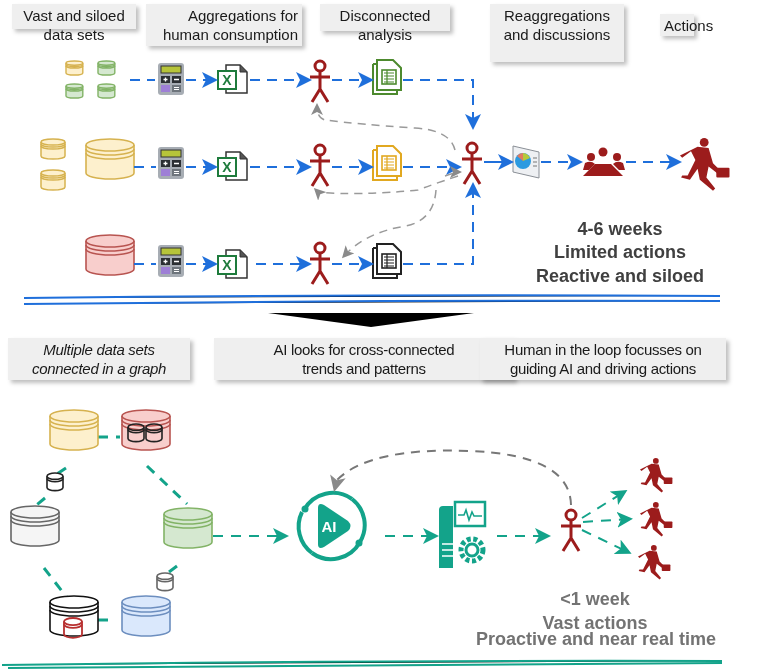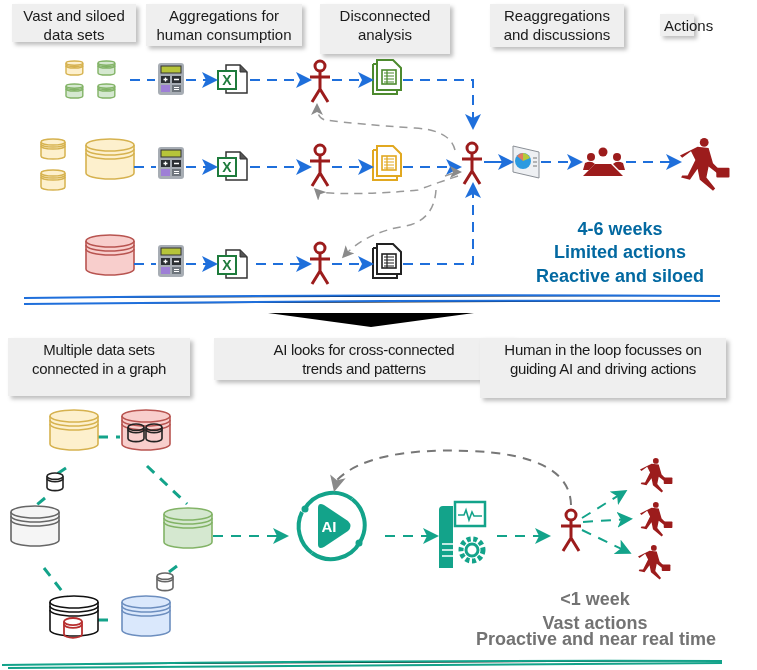--- a/index.html
+++ b/index.html
@@ -4,46 +4,46 @@
 <style>
   html, body { margin:0; padding:0; background:#ffffff; }
   body { width:757px; height:670px; position:relative; overflow:hidden; font-family:"Liberation Sans", sans-serif; }
   .label-box {
     position:absolute; background:#efefef; color:#1a1a1a; font-size:15px; line-height:19px;
     text-align:center; box-shadow:3px 3px 4px rgba(0,0,0,0.25); padding:2px 4px; box-sizing:border-box;
     white-space:pre-line;
   }
   .label-box.narrow { font-family:"Liberation Sans", sans-serif; letter-spacing:-0.3px; }
   .stat { position:absolute; font-weight:bold; font-size:18px; line-height:23px; text-align:center; }
-  .stat.blue { color:#0369a1; }
+  .stat.blue { color:#404040; }
   .stat.teal { color:#737373; }
   svg { position:absolute; left:0; top:0; }
 </style>
 </head>
 <body>
 
-<div class="label-box" style="left:12px;top:4px;width:124px;height:38px;">Vast and siloed
+<div class="label-box" style="left:12px;top:4px;width:124px;height:25px;">Vast and siloed
 data sets</div>
-<div class="label-box" style="left:146px;top:4px;width:156px;height:42px;">Aggregations for
+<div class="label-box" style="left:146px;top:4px;width:156px;height:42px;text-align:right;">Aggregations for
 human consumption</div>
-<div class="label-box" style="left:320px;top:4px;width:130px;height:50px;">Disconnected
+<div class="label-box" style="left:320px;top:4px;width:130px;height:27px;">Disconnected
 analysis</div>
-<div class="label-box" style="left:490px;top:4px;width:134px;height:43px;">Reaggregations
+<div class="label-box" style="left:490px;top:4px;width:134px;height:58px;">Reaggregations
 and discussions</div>
 <div class="label-box" style="left:660px;top:14px;width:34px;height:22px;">Actions</div>
 
 <div class="stat blue" style="left:520px;top:218px;width:200px;">4-6 weeks</div>
 <div class="stat blue" style="left:520px;top:241px;width:200px;">Limited actions</div>
 <div class="stat blue" style="left:510px;top:265px;width:220px;">Reactive and siloed</div>
 
-<div class="label-box narrow" style="left:8px;top:338px;width:182px;height:58px;">Multiple data sets
+<div class="label-box narrow" style="left:8px;top:338px;width:182px;height:42px;font-style:italic;">Multiple data sets
 connected in a graph</div>
 <div class="label-box narrow" style="left:214px;top:338px;width:300px;height:42px;">AI looks for cross-connected
 trends and patterns</div>
-<div class="label-box narrow" style="left:480px;top:338px;width:246px;height:60px;">Human in the loop focusses on
+<div class="label-box narrow" style="left:480px;top:338px;width:246px;height:42px;">Human in the loop focusses on
 guiding AI and driving actions</div>
 
 <div class="stat teal" style="left:530px;top:588px;width:130px;">&lt;1 week</div>
 <div class="stat teal" style="left:510px;top:612px;width:170px;">Vast actions</div>
 <div class="stat teal" style="left:456px;top:628px;width:280px;">Proactive and near real time</div>
 
 <svg width="757" height="670" viewBox="0 0 757 670">
   <defs>
     <marker id="arrB" markerWidth="8" markerHeight="8" refX="6" refY="4" orient="auto">
         <path d="M0,0 L8,4 L0,8 L2,4 z" fill="#1f6fdb"></path>

